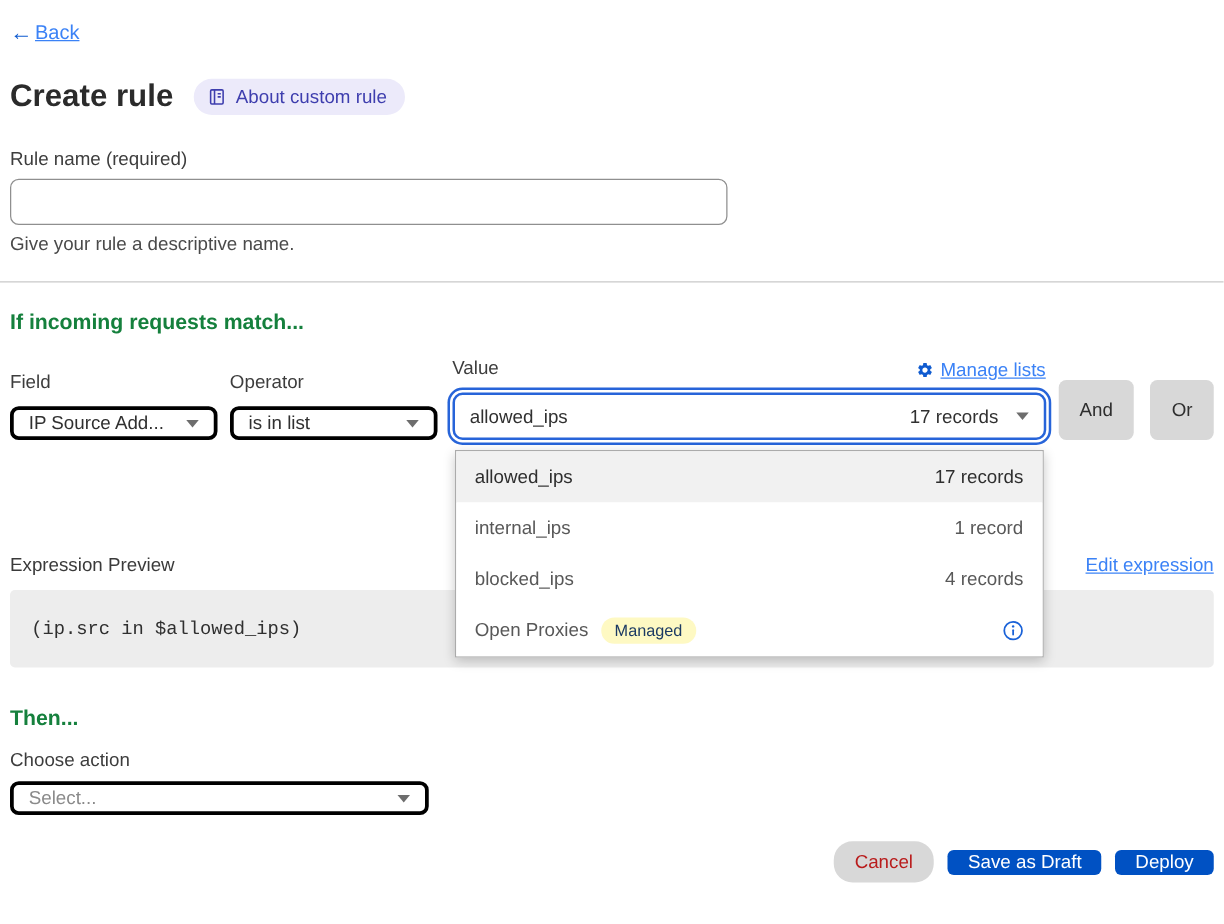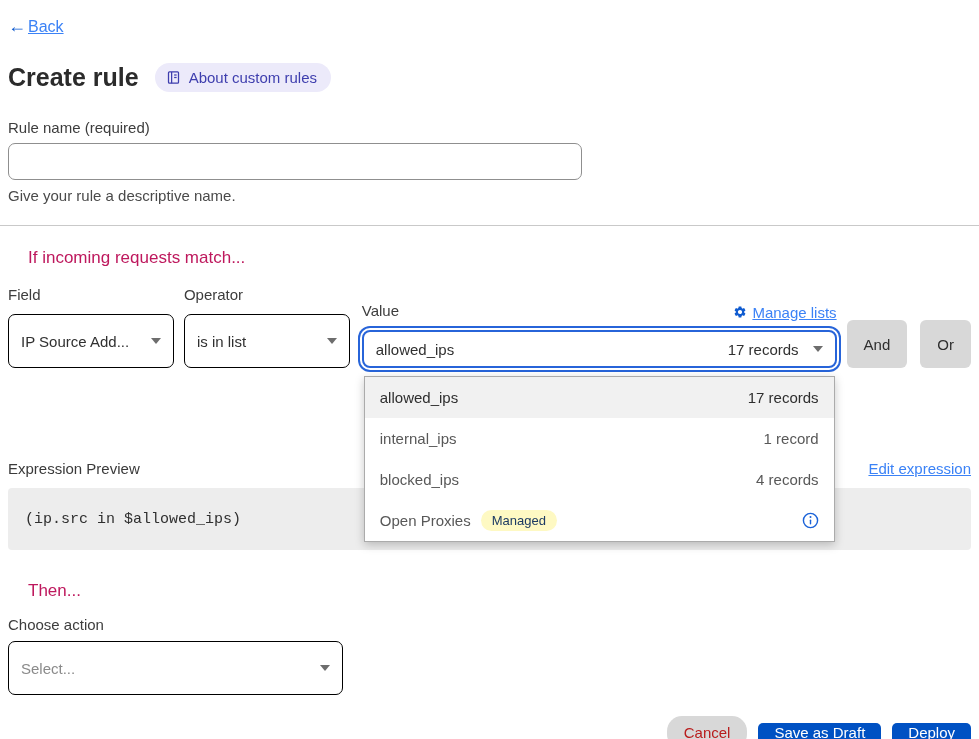--- a/index.html
+++ b/index.html
@@ -32,34 +32,34 @@
   .rule-name-input {
     margin-top: 7px; width: 574px; height: 37px;
     border: 1px solid #8f8f8f; border-radius: 7px;
     font-size: 15px; padding: 0 12px; font-family: "Liberation Sans", sans-serif;
     outline: none; display: block;
   }
   .helper-text { margin-top: 7px; font-size: 15px; color: #4a4a4a; }
 
   .divider { margin: 21px -8px 0 -8px; border-top: 1px solid #c9c9c9; }
 
-  .section-heading { margin-top: 22px; font-size: 17px; font-weight: 400; color: #be185d; margin-left: 20px; }
+  .section-heading { margin-top: 22px; font-size: 17px; font-weight: 700; color: #15803d; }
 
   
   .builder-row { margin-top: 18px; display: flex; align-items: flex-end; }
   .col { display: flex; flex-direction: column; justify-content: center; }
   .col-field { width: 167px; }
   .col-operator { width: 167px; margin-left: 10px; }
   .col-value { width: 478px; margin-left: 12px; }
   .col-label { font-size: 15px; color: #3d3d3d; height: 20px; margin-bottom: 8px; }
   .col-label-row { display: flex; justify-content: space-between; align-items: center; height: 20px; margin-bottom: 8px; }
   .manage-lists { display: inline-flex; align-items: center; gap: 5px; font-size: 15px; }
 
   .select-box {
-    height: 54px; border: 1px solid #000000; border-radius: 7px; background: #fff;
+    height: 27px; border: 3px solid #000000; border-radius: 7px; background: #fff;
     display: flex; align-items: center; justify-content: space-between;
     padding: 0 12px; font-size: 15px; color: #303030; cursor: pointer;
   }
   .caret {
     width: 0; height: 0; flex: 0 0 auto;
     border-left: 5px solid transparent; border-right: 5px solid transparent;
     border-top: 6px solid #6d6d6d;
   }
   .placeholder { color: #8a8a8a; }
 
@@ -138,21 +138,21 @@
 
   <div class="title-row">
     <h1 class="page-title">Create rule</h1>
     <span class="about-badge">
       <svg class="book-icon" width="15" height="15" viewBox="0 0 24 24" fill="none" stroke="#3e3eae" stroke-width="2">
         <rect x="4" y="3" width="16" height="18" rx="1.5"></rect>
         <line x1="9" y1="3" x2="9" y2="21"></line>
         <line x1="13" y1="8" x2="17" y2="8"></line>
         <line x1="13" y1="12" x2="17" y2="12"></line>
       </svg>
-      <span>About custom rules</span>
+      <span>About custom rule</span>
     </span>
   </div>
 
   <div class="field-label">Rule name (required)</div>
   <input class="rule-name-input" type="text" value="" style="">
   <div class="helper-text">Give your rule a descriptive name.</div>
 
   <div class="divider"></div>
 
   <h2 class="section-heading">If incoming requests match...</h2>

